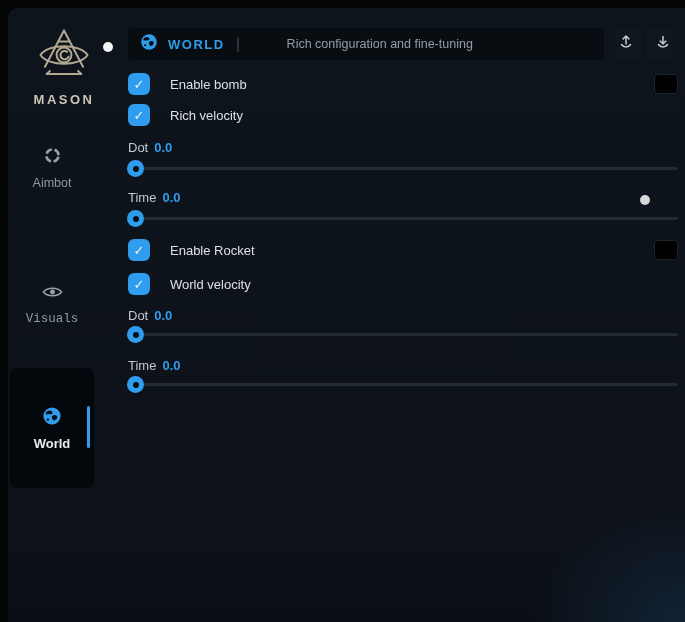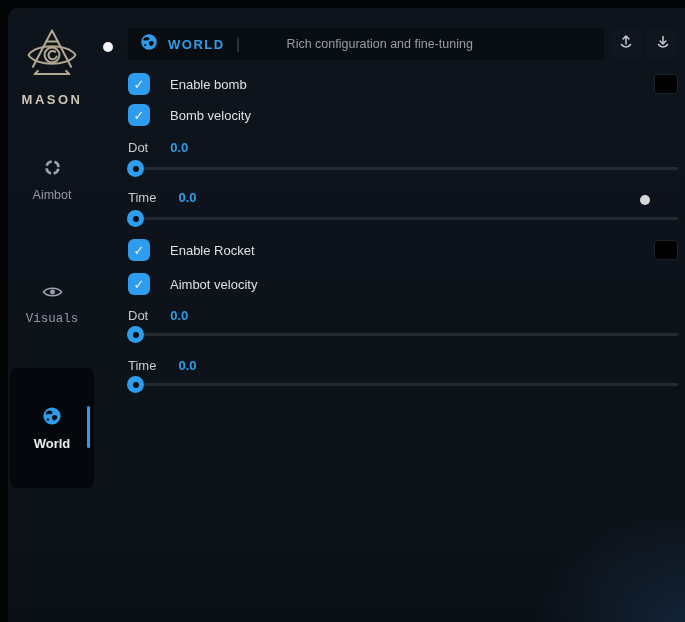--- a/index.html
+++ b/index.html
@@ -7,25 +7,25 @@
   .stage{position:relative;width:685px;height:622px;background:#030507;overflow:hidden;}
 
   .window{position:absolute;left:8px;top:8px;right:0;bottom:0;
     background:
       radial-gradient(220px 160px at 100% 100%, rgba(38,84,138,.28), rgba(0,0,0,0) 70%),
       linear-gradient(#0e141c 0%, #0d1219 86%, #0a0f15 100%);
     border-top-left-radius:10px;}
 
   
   .sidebar{position:absolute;left:0;top:0;width:104px;height:100%;}
-  .logo-block{position:absolute;left:0;top:18px;width:88px;display:flex;flex-direction:column;align-items:center;gap:4px;}
+  .logo-block{position:absolute;left:12px;top:18px;width:88px;display:flex;flex-direction:column;align-items:center;gap:4px;}
   .brand{color:#cbc5b3;font-size:13px;font-weight:bold;letter-spacing:2.5px;}
   .nav-item{position:absolute;left:0;width:88px;display:flex;flex-direction:column;align-items:center;gap:7px;cursor:pointer;}
   .nav-label{color:#8f97a1;font-size:12.5px;}
-  .nav-aimbot{top:150px;}
+  .nav-aimbot{top:138px;}
   .nav-visuals{top:276px;font-family:Liberation Mono, monospace;}
   .nav-misc{top:524px;}
   .dots3{display:flex;gap:4px;align-items:center;height:10px;}
   .dots3 i{width:3px;height:3px;border-radius:50%;background:#9aa2ab;}
 
   .world-tile{position:absolute;left:2px;top:360px;width:84px;height:120px;background:#04070b;
     border-radius:8px;display:flex;flex-direction:column;align-items:center;justify-content:center;gap:6px;cursor:pointer;}
   .world-tile .nav-label{color:#e9ecef;font-size:13px;font-weight:600;}
   .active-bar{position:absolute;right:4px;top:38px;width:3px;height:42px;border-radius:2px;background:#2f9ded;}
 
@@ -39,21 +39,21 @@
   .header-sep{width:2px;height:15px;background:#2b323b;margin:0 12px;border-radius:1px;}
   .header-sub{color:#959da7;font-size:12.5px;padding-left:36px;}
   .icon-btn{width:31px;height:32px;background:#10161e;border-radius:4px;display:flex;align-items:center;justify-content:center;cursor:pointer;}
 
   .cb-row{left:0;width:550px;height:22px;display:flex;align-items:center;}
   .checkbox{width:22px;height:22px;border-radius:6px;background:#2f9ded;display:flex;align-items:center;justify-content:center;cursor:pointer;flex:0 0 auto;}
   .checkmark{color:#eaf4fc;font-size:13px;font-weight:bold;line-height:1;}
   .cb-label{margin-left:20px;color:#dbe0e5;font-size:13px;}
   .swatch{margin-left:auto;width:24px;height:20px;border-radius:4px;background:#000;border:1px solid #1c232b;box-sizing:border-box;cursor:pointer;}
 
-  .sl-label{left:0;height:15px;display:flex;gap:22px;font-size:13px;}
+  .sl-label{left:0;height:15px;display:flex;gap:6px;font-size:13px;}
   .sl-name{color:#c4cad0;}
   .sl-value{color:#2f9de8;font-weight:600;}
   .sl-track{left:0;width:550px;height:3px;background:#252b33;border-radius:2px;cursor:pointer;}
   .sl-knob{position:absolute;left:-1px;top:-7px;width:17px;height:17px;border-radius:50%;background:#2f9ded;display:flex;align-items:center;justify-content:center;cursor:pointer;}
   .sl-knob i{width:6px;height:6px;border-radius:50%;background:#0a1016;}
 
   .dot{position:absolute;border-radius:50%;}
   .dot-logo{left:95px;top:34px;width:10px;height:10px;background:#f4f4f4;}
   .dot-cursor{left:632px;top:187px;width:10px;height:10px;background:#d7d7d7;}
 
@@ -164,21 +164,21 @@
           <span class="checkmark">✓</span>
         </span>
         <span class="cb-label">Enable bomb</span>
         <span class="swatch"></span>
       </div>
 
       <div class="abs cb-row row-cb2">
         <span class="checkbox">
           <span class="checkmark">✓</span>
         </span>
-        <span class="cb-label">Bomb velocity</span>
+        <span class="cb-label">Rich velocity</span>
       </div>
 
       <div class="abs sl-label row-sl1l">
         <span class="sl-name">Dot</span>
         <span class="sl-value">0.0</span>
       </div>
       <div class="abs sl-track row-sl1t">
         <span class="sl-knob">
             <i></i>
           </span>
@@ -199,21 +199,21 @@
           <span class="checkmark">✓</span>
         </span>
         <span class="cb-label">Enable Rocket</span>
         <span class="swatch"></span>
       </div>
 
       <div class="abs cb-row row-cb4">
         <span class="checkbox">
           <span class="checkmark">✓</span>
         </span>
-        <span class="cb-label">Aimbot velocity</span>
+        <span class="cb-label">World velocity</span>
       </div>
 
       <div class="abs sl-label row-sl3l">
         <span class="sl-name">Dot</span>
         <span class="sl-value">0.0</span>
       </div>
       <div class="abs sl-track row-sl3t">
         <span class="sl-knob">
             <i></i>
           </span>

